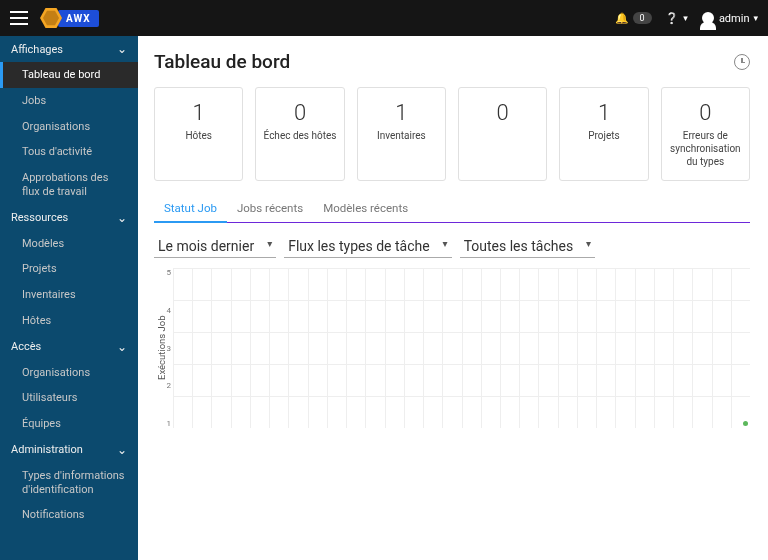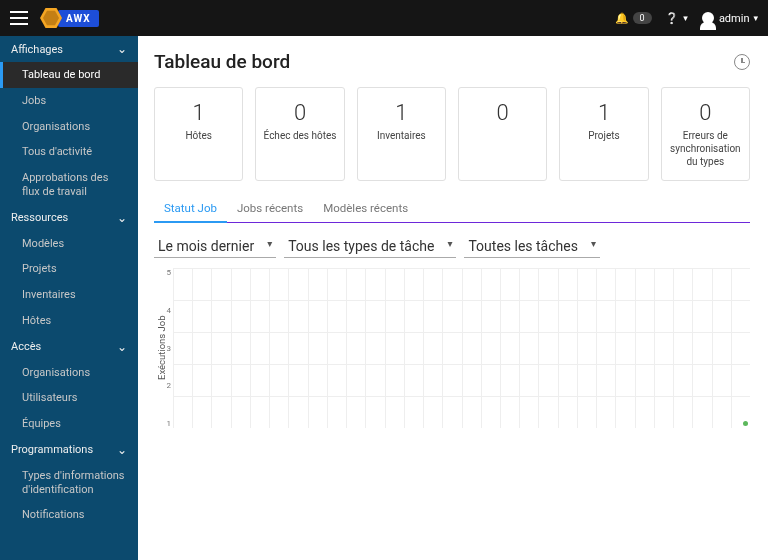--- a/index.html
+++ b/index.html
@@ -100,21 +100,21 @@
       <div class="nav-item">Inventaires</div>
       <div class="nav-item">Hôtes</div>
       <div class="nav-header">
         <span>Accès</span>
         <span style="font-size: 12px;">⌄</span>
       </div>
       <div class="nav-item">Organisations</div>
       <div class="nav-item">Utilisateurs</div>
       <div class="nav-item">Équipes</div>
       <div class="nav-header">
-        <span>Programmations</span>
+        <span>Administration</span>
         <span style="font-size: 12px;">⌄</span>
       </div>
       <div class="nav-item">Types d'informations d'identification</div>
       <div class="nav-item">Notifications</div>
     </div>
 
   <div class="main">
     <div class="page-head">
       <div class="page-title">Tableau de bord</div>
       <div class="history-icon"></div>
@@ -147,21 +147,21 @@
       </div>
 
     <div class="tabs" id="tabs">
         <div class="tab active">Statut Job</div>
         <div class="tab">Jobs récents</div>
         <div class="tab">Modèles récents</div>
       </div>
 
     <div class="filters" id="filters">
         <div class="dropdown">Le mois dernier</div>
-        <div class="dropdown">Tous les types de tâche</div>
+        <div class="dropdown">Flux les types de tâche</div>
         <div class="dropdown">Toutes les tâches</div>
       </div>
 
     <div class="chart">
       <div class="y-axis-label">Exécutions Job</div>
       <div class="chart-area">
         <div class="y-ticks" id="yticks">
             <div>5</div>
             <div>4</div>
             <div>3</div>

